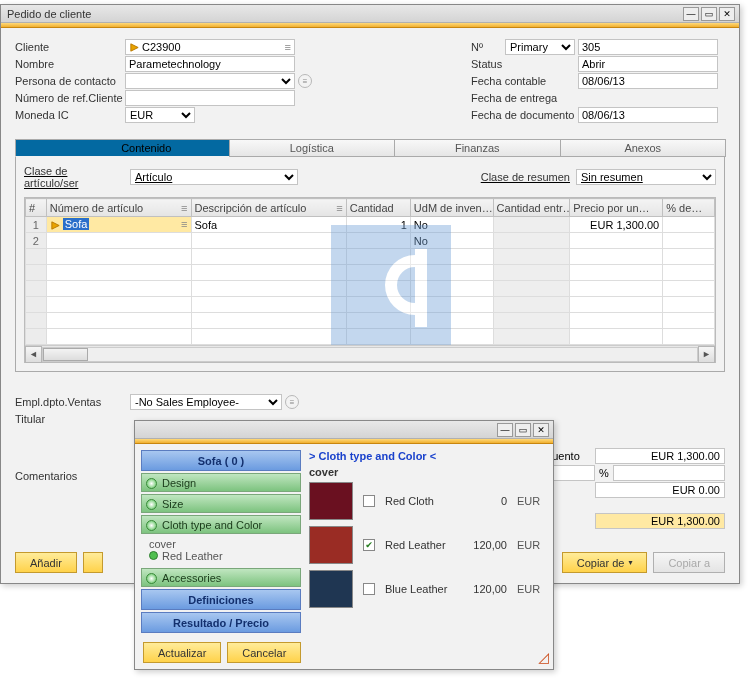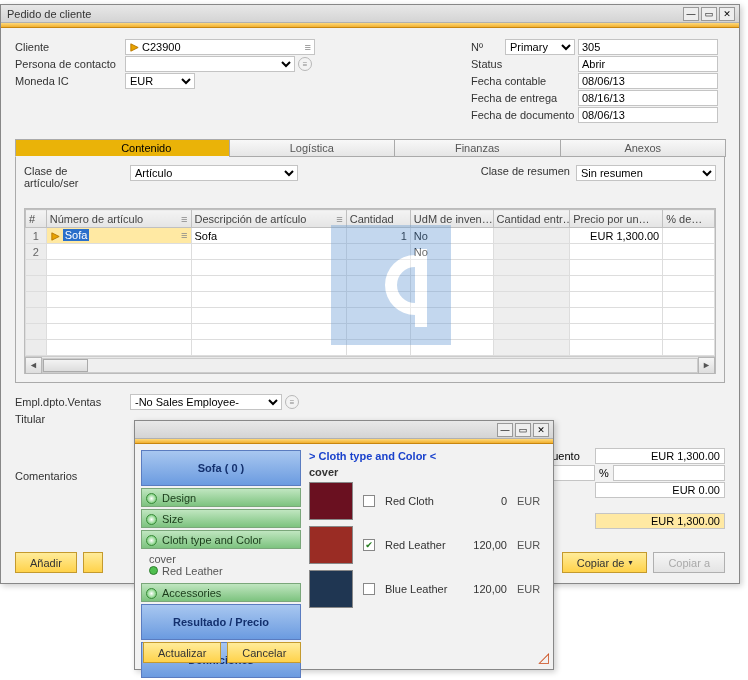--- a/index.html
+++ b/index.html
@@ -20,25 +20,25 @@
 .form-row { display:flex; align-items:center; height:18px; margin-bottom:-1px; }
 .form-label { width:110px; color:#333; }
 .form-label-r { width:110px; color:#333;padding-left:16px; }
 .form-input { height:16px; border:1px solid #c4c4c4; background:#fff; padding:0 3px; display:flex; align-items:center; position:relative; }
 .mini-ico { width:14px; height:14px; border:1px solid #b8b8b8; border-radius:7px; background:#f3f3f3; margin-left:3px; display:flex; align-items:center; justify-content:center; font-size:8px; color:#888; }
 
 .cols { display:flex; justify-content:space-between; }
 
 .tabs { display:flex; margin:6px 14px 0 14px; }
 .tab { flex:1; height:18px; border:1px solid #aaa; background:linear-gradient(#f8f8f8,#e6e6e6); display:flex; align-items:center; justify-content:center; margin-right:-1px; color:#555; cursor:pointer; }
-.tab.active { background:#eab308; border-bottom:1px solid #f2f2f2; color:#000;padding-left:48px; }
+.tab.active { background:#0369a1; border-bottom:1px solid #f2f2f2; color:#000;padding-left:48px; }
 
 .tab-body { margin:0 14px 8px 14px; border:1px solid #aaa; border-top:none; padding:8px; }
 
-.inline-row { display:flex; gap:6px; margin-bottom:19px; }
+.inline-row { display:flex; align-items:center; gap:6px; margin-bottom:8px;text-decoration:underline; }
 .inline-row .lab { color:#333; }
 
 .grid { border:1px solid #bbb; background:#fff; }
 .grid table { border-collapse:collapse; width:100%; table-layout:fixed; }
 .grid th { background:linear-gradient(#f4f4f4,#e4e4e4); border:1px solid #c0c0c0; font-weight:normal; color:#444; height:18px; padding:0 3px; text-align:left; overflow:hidden; white-space:nowrap; }
 .grid td { border:1px solid #ddd; height:16px; padding:0 3px; overflow:hidden; white-space:nowrap; }
 .grid td.rowhdr { background:#ececec; text-align:center; color:#666; }
 .grid td.sel { background:#ffe9a3; }
 .grid td.col-cant { background:#eee; }
 .grid td.r { text-align:right; }
@@ -63,21 +63,21 @@
 .btn.plain.dis { color:#a9a9a9;justify-content:center; }
 .btn .tri { margin-left:4px; font-size:8px; }
 
 .link-arrow { display:inline-block; width:11px; height:11px; margin-right:2px; vertical-align:middle; }
 
 
 .cfg-body { padding:6px; display:flex; gap:8px; }
 .cfg-left { width:160px; display:flex; flex-direction:column; gap:2px; }
 .cfg-btn { height:19px; border:1px solid #7aa77a; background:linear-gradient(#c0e6c0,#7dc37f); display:flex; align-items:center; padding-left:20px; position:relative; color:#1a3b1a; cursor:pointer; }
 .cfg-btn .dot { position:absolute; left:4px; top:4px; width:11px; height:11px; border-radius:6px; background:radial-gradient(#fff,#4fbf4f); border:1px solid #3a8a3a; }
-.cfg-head { height:36px; background:linear-gradient(#a8c7f0,#6b9be0); border:1px solid #5a7cc0; display:flex; align-items:center; justify-content:center; font-weight:bold; color:#13306e; }
+.cfg-head { height:21px; background:linear-gradient(#a8c7f0,#6b9be0); border:1px solid #5a7cc0; display:flex; align-items:center; justify-content:center; font-weight:bold; color:#13306e; }
 .cfg-sub { padding:2px 4px 4px 8px; font-size:10px; color:#555; }
 .cfg-sub .dot2 { display:inline-block; width:9px; height:9px; border-radius:5px; background:#4fbf4f; border:1px solid #2f7d2f; margin-right:4px; }
 .cfg-right { flex:1; }
 .cfg-right h4 { margin:0 0 4px 0; color:#1a42cc; font-size:11px; font-weight:bold; }
 .cfg-cover-lab { font-weight:bold; color:#333; margin-bottom:4px; }
 .swatch-row { display:flex; align-items:center; gap:10px; margin-bottom:6px; }
 .swatch { width:44px; height:38px; border:1px solid #888; }
 .chk { width:12px; height:12px; border:1px solid #888; background:#fff; display:flex; align-items:center; justify-content:center; font-size:9px; color:#257b1e; }
 .sw-name { width:72px; color:#333; }
 .sw-price { width:40px; text-align:right; color:#333; }
@@ -102,32 +102,42 @@
     </div>
   </div>
   <div class="orange-strip"></div>
 
   <div class="form-area">
     <div class="cols">
 
       <div style="width:340px">
         <div class="form-row">
           <div class="form-label">Cliente</div>
-          <div class="form-input" style="width:190px">
+          <div class="form-input" style="width:170px">
             <svg class="link-arrow" viewBox="0 0 12 12">
                 <polygon points="2,2 10,6 2,10" fill="#e8a300" stroke="#b87700"></polygon>
               </svg>
             <span>C23900</span>
             <span style="position:absolute;right:3px;color:#888">≡</span>
           </div>
         </div>
         <div class="form-row">
+          <div class="form-label">Nombre</div>
+          <div class="form-input" style="width:170px">
+              <span>Parametechnology</span>
+            </div>
+        </div>
+        <div class="form-row">
           <div class="form-label">Persona de contacto</div>
           <select class="form-select" style="width:170px"></select>
           <div class="mini-ico">≡</div>
+        </div>
+        <div class="form-row">
+          <div class="form-label">Número de ref.Cliente</div>
+          <div class="form-input" style="width:170px"></div>
         </div>
         <div class="form-row">
           <div class="form-label">Moneda IC</div>
           <select class="form-select" style="width:70px"><option>EUR</option></select>
         </div>
       </div>
 
       <div style="width:270px">
         <div class="form-row">
           <div class="form-label-r" style="width:50px">Nº</div>
@@ -143,23 +153,20 @@
             </div>
         </div>
         <div class="form-row">
           <div class="form-label-r" style="width:123px">Fecha contable</div>
           <div class="form-input" style="width:140px">
               <span>08/06/13</span>
             </div>
         </div>
         <div class="form-row">
           <div class="form-label-r" style="width:123px">Fecha de entrega</div>
-          <div class="form-input" style="width:140px">
-              <span>08/16/13</span>
-            </div>
         </div>
         <div class="form-row">
           <div class="form-label-r" style="width:123px">Fecha de documento</div>
           <div class="form-input" style="width:140px">
               <span>08/06/13</span>
             </div>
         </div>
       </div>
     </div>
   </div>
@@ -383,22 +390,22 @@
           <span>Cloth type and Color</span>
         </div>
       <div class="cfg-sub">
         <div>cover</div>
         <div><span class="dot2"></span><span>Red Leather</span></div>
       </div>
       <div class="cfg-btn">
           <span class="dot"></span>
           <span>Accessories</span>
         </div>
+      <div class="cfg-head">Definiciones</div>
       <div class="cfg-head">Resultado / Precio</div>
-      <div class="cfg-head">Definiciones</div>
     </div>
     <div class="cfg-right">
       <h4>&gt; Cloth type and Color &lt;</h4>
       <div class="cfg-cover-lab">cover</div>
       <div id="swatches">
           <div class="swatch-row">
             <div class="swatch" style="background:#6a1020"></div>
             <div class="chk"></div>
             <div class="sw-name">Red Cloth</div>
             <div class="sw-price">0</div>

